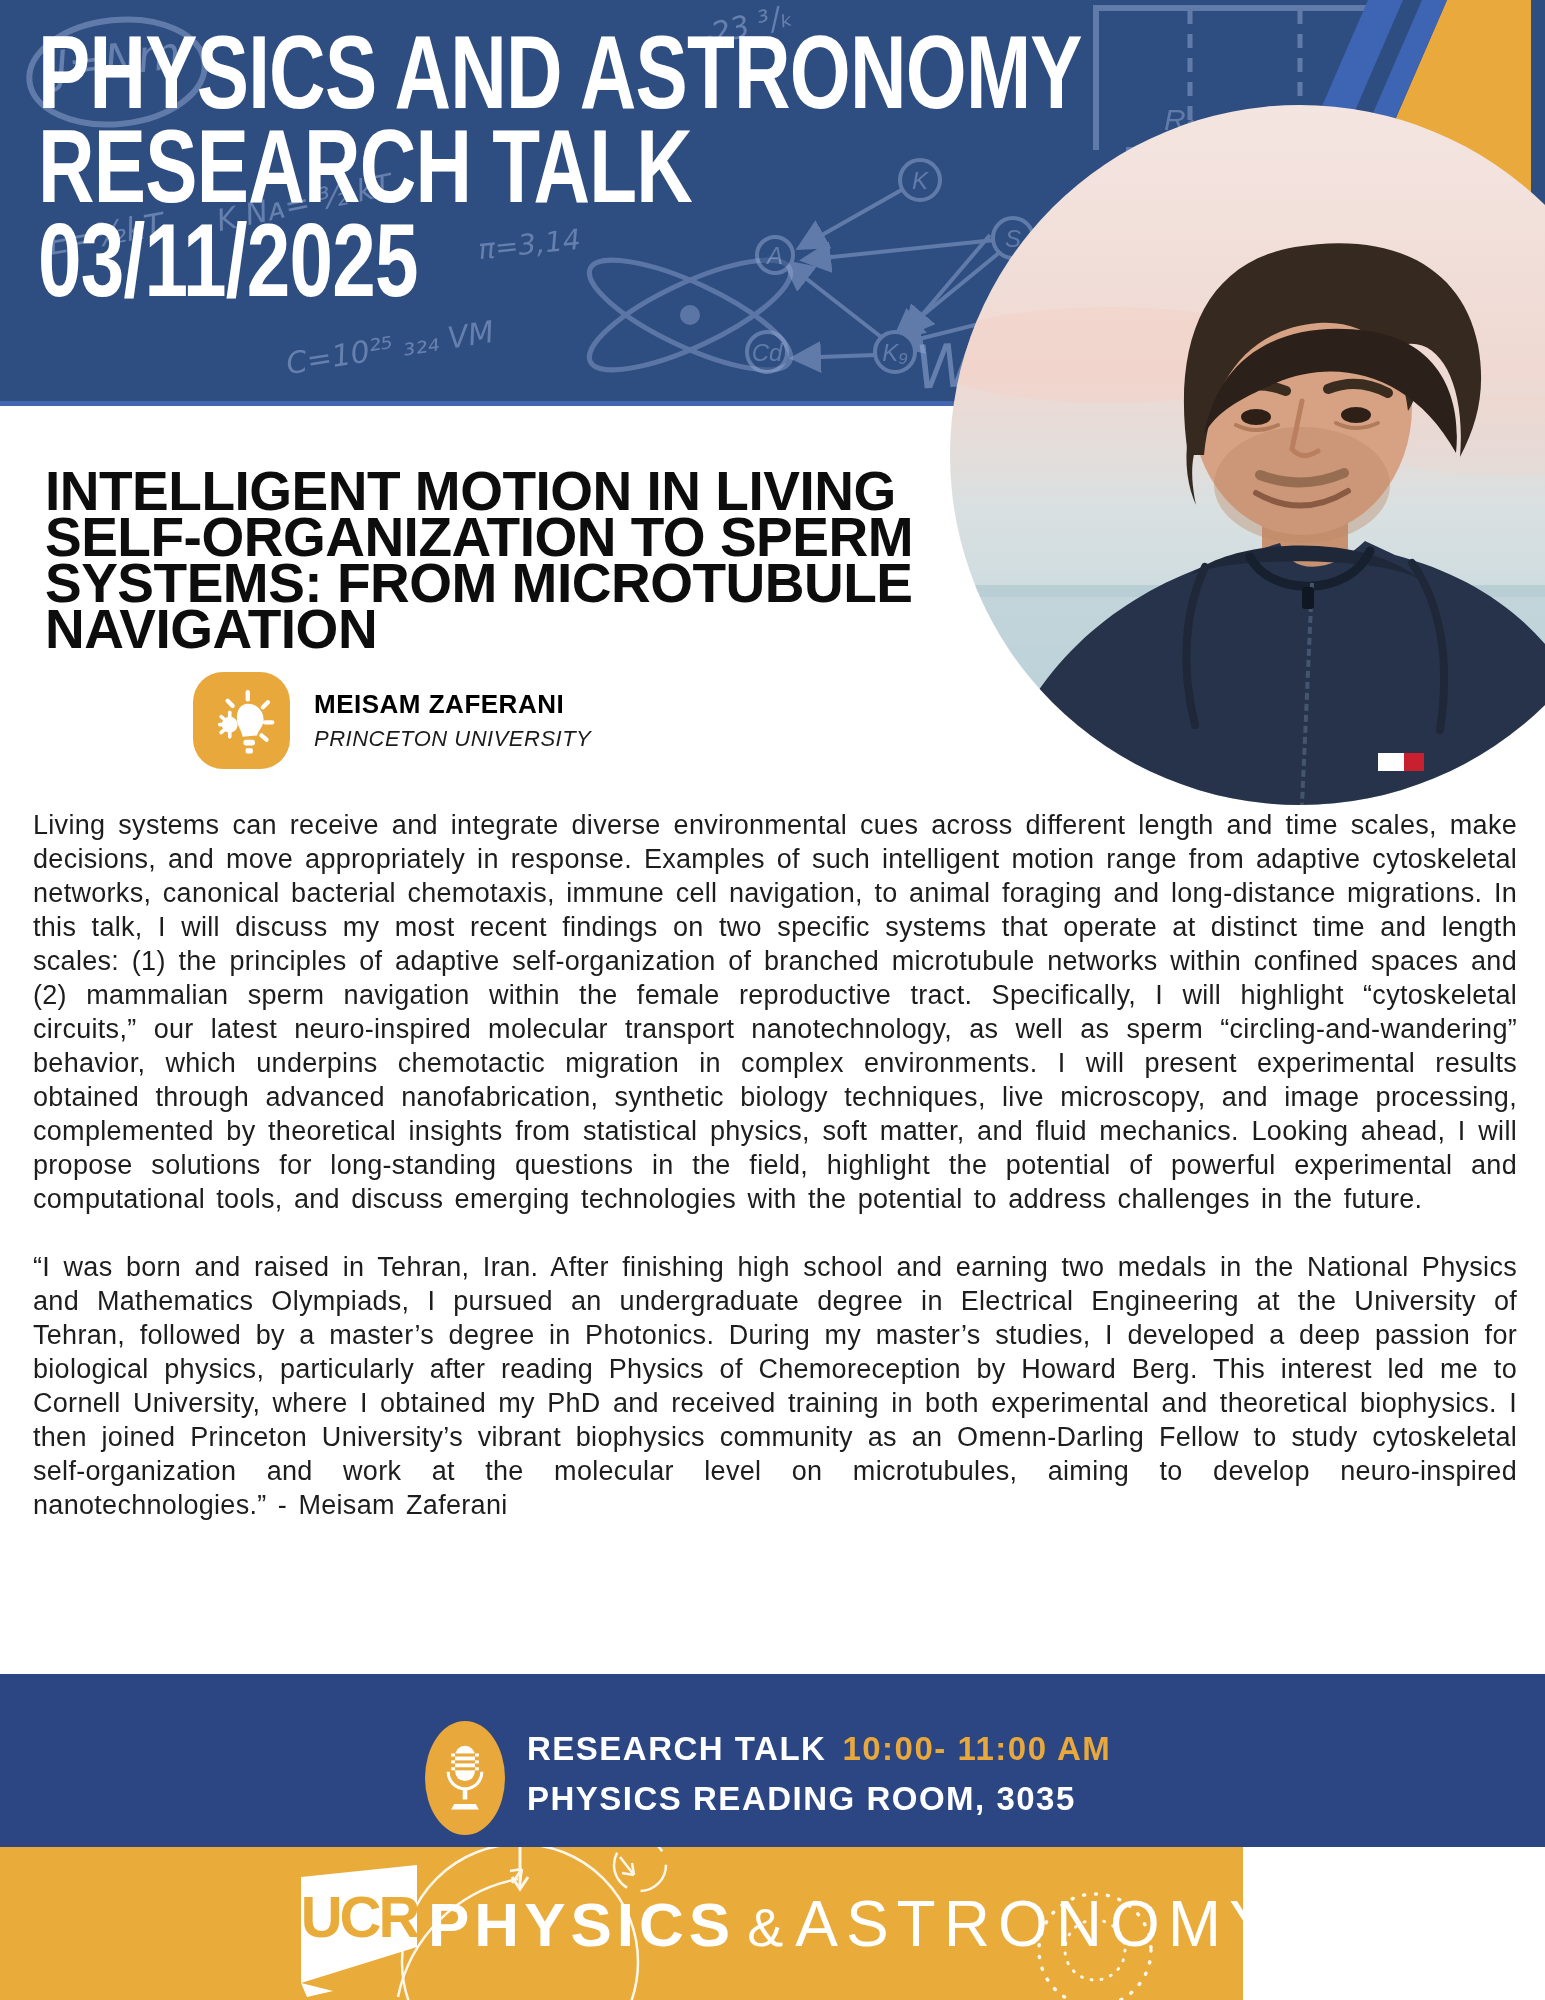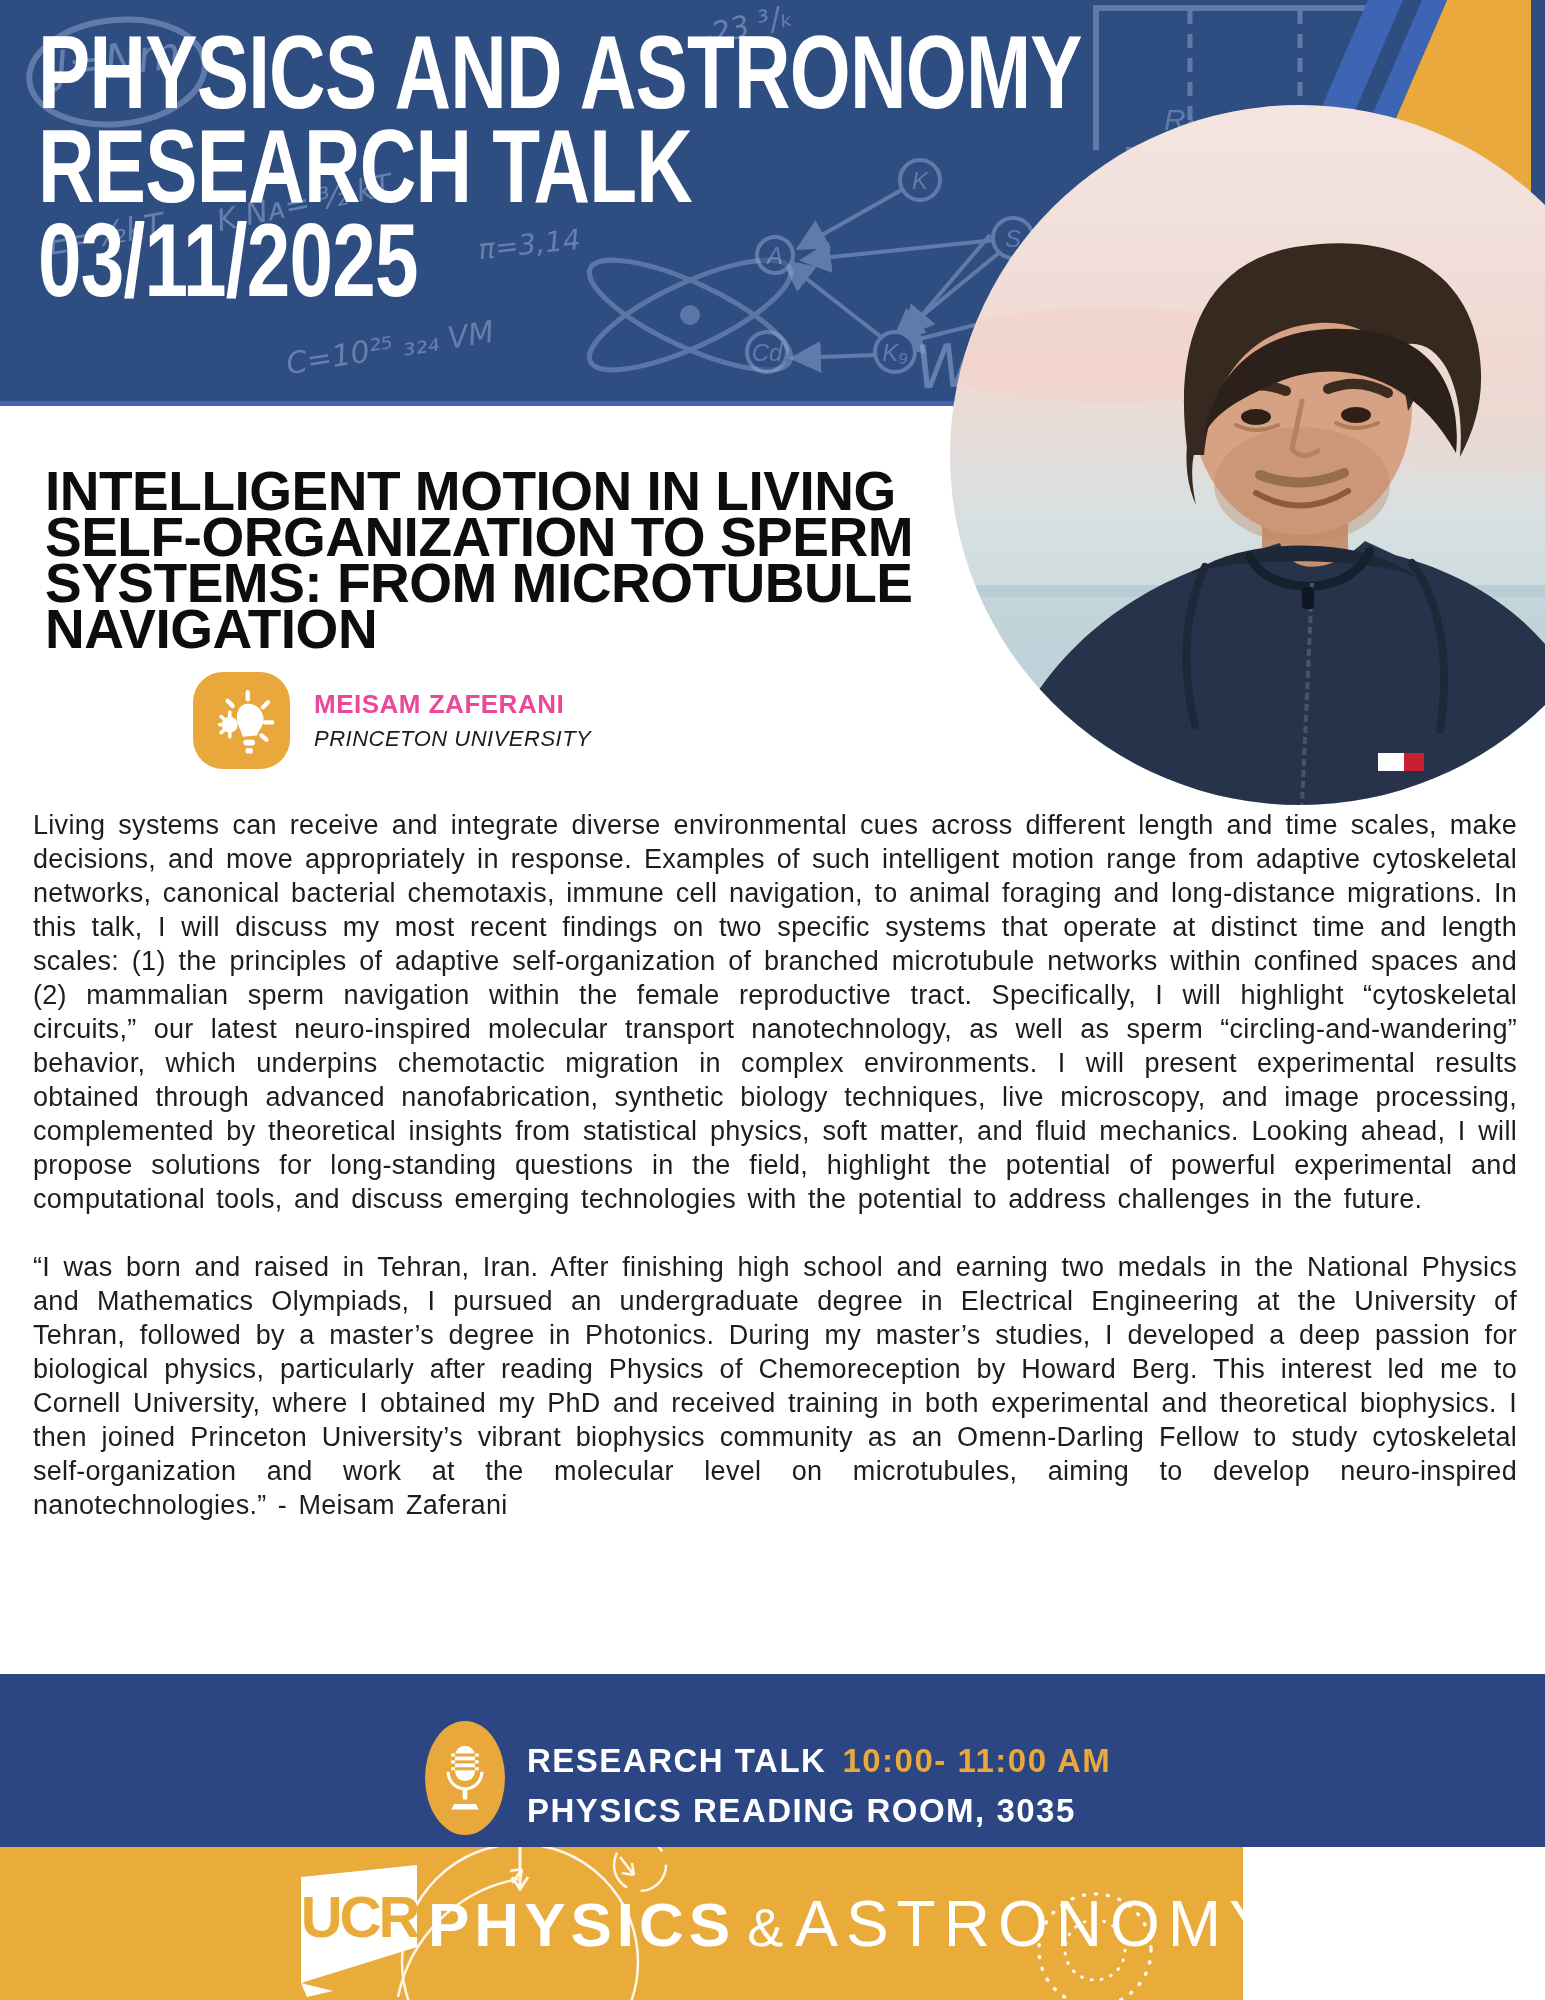--- a/index.html
+++ b/index.html
@@ -25,21 +25,21 @@
 
   
   .talk-title{position:absolute;left:45px;top:468px;z-index:4;color:#0D0D0D;
               font-weight:900;font-size:55px;line-height:46px;letter-spacing:-0.5px;}
 
   
   .speaker-row{position:absolute;left:193px;top:672px;z-index:4;display:flex;align-items:center;}
   .speaker-icon{width:97px;height:97px;border-radius:30px;background:#E9A83C;
                 display:flex;align-items:center;justify-content:center;flex:0 0 auto;}
   .speaker-text{margin-left:24px;}
-  .speaker-name{font-weight:800;font-size:26px;letter-spacing:0.5px;color:#ec4899;}
+  .speaker-name{font-weight:800;font-size:26px;letter-spacing:0.5px;color:#000000;}
   .speaker-affil{font-style:italic;font-size:22px;color:#1b1b1b;margin-top:6px;letter-spacing:0.5px;}
 
   
   .body-copy{position:absolute;left:33px;top:808px;width:1484px;z-index:4;
              color:#1d1d1d;font-size:27px;line-height:34px;font-weight:300;
              letter-spacing:0.3px;word-spacing:3.5px;text-align:justify;}
   .body-copy p{margin:0 0 34px 0;}
 
   
   .event-banner{position:absolute;left:0;top:1674px;width:1545px;height:173px;
@@ -266,21 +266,21 @@
         <line x1="12" y1="25" x2="17" y2="25"></line>
           <line x1="43" y1="25" x2="48" y2="25"></line>
         <line x1="12" y1="34" x2="17" y2="34"></line>
           <line x1="43" y1="34" x2="48" y2="34"></line>
         <path d="M8,38 a22,22 0 0 0 44,0"></path>
       </g>
       <rect x="27" y="60" width="6" height="14" fill="#ffffff"></rect>
       <polygon points="16,80 44,80 48,87 12,87" fill="#ffffff"></polygon>
     </svg>
   </div>
-  <div class="event-lines" style="z-index:6;margin-top:12px;">
+  <div class="event-lines" style="z-index:6;">
     <div class="event-line1">
       <span>RESEARCH TALK</span><span class="event-time">10:00- 11:00 AM</span>
     </div>
     <div class="event-line2">PHYSICS READING ROOM, 3035</div>
   </div>
 
   <footer class="footer-band">
     <svg class="footer-doodles" viewBox="0 0 1545 153">
       <g stroke="#ffffff" fill="none" opacity="0.9">
         <circle cx="520" cy="115" r="118" stroke-width="2.5"></circle>

